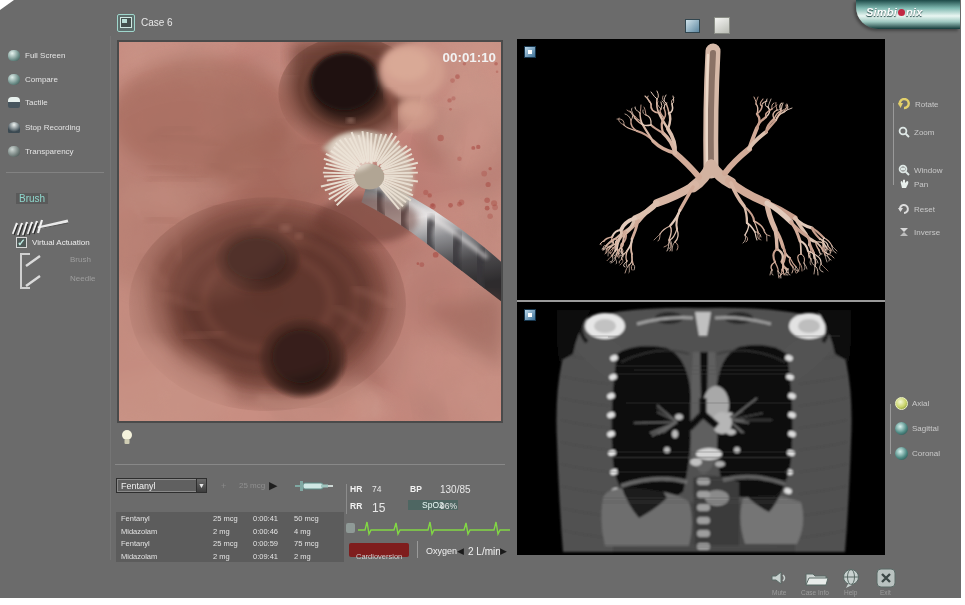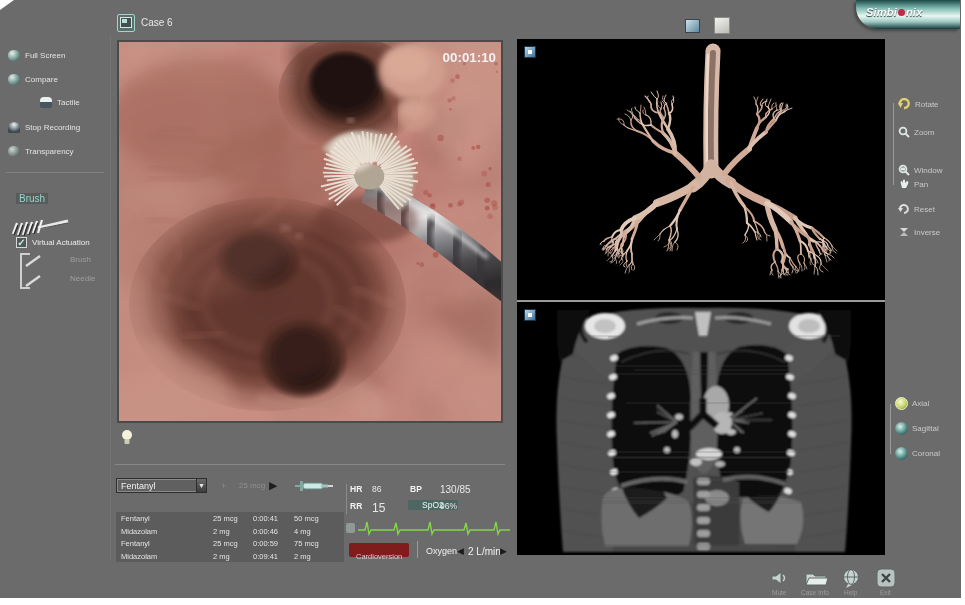--- a/index.html
+++ b/index.html
@@ -18,21 +18,21 @@
 <div class="abs" style="left:141px;top:17px;color:#e8e8e8;font-size:10px;">Case 6</div>
 
 <div class="abs" style="left:685px;top:19px;width:15px;height:14px;background:linear-gradient(135deg,#cfe2ea,#5d87a0);border:1px solid #32464f;"></div>
 <div class="abs" style="left:714px;top:17px;width:16px;height:17px;background:linear-gradient(150deg,#f4f4f2,#b9bcb4);border:1px solid #8a8d86;"></div>
 
 <div class="abs" style="left:856px;top:0;width:104px;height:29px;border-radius:0 0 0 22px;background:linear-gradient(180deg,#1d4a48 0%,#7fb8b0 28%,#e9f6f2 55%,#9fc9c1 75%,#143a39 100%);box-shadow:-2px 2px 3px rgba(0,0,0,.35);"></div>
 <div class="abs" style="left:866px;top:6px;width:92px;font-size:11px;font-weight:bold;font-style:italic;color:#fdfdfd;text-shadow:0 1px 1px #1c4341;letter-spacing:.2px;">Simbi<span style="display:inline-block;width:7px;height:7px;border-radius:50%;background:#c22743;margin:0 1px;"></span>nix</div>
 
 <div class="sideitem" style="top:50px;"><span style="width:12px;height:11px;border-radius:45% 45% 40% 40%;background:radial-gradient(circle at 35% 30%,#e6f3ef,#6e8f8a 60%,#33504c);display:inline-block;"></span>Full Screen</div>
 <div class="sideitem" style="top:74px;"><span style="width:12px;height:11px;border-radius:45%;background:radial-gradient(circle at 35% 30%,#dfeeea,#6a8b86 60%,#2f4a47);display:inline-block;"></span>Compare</div>
-<div class="sideitem" style="top:97px;margin-left:32px;"><span style="width:12px;height:11px;display:inline-block;background:linear-gradient(180deg,#e8f1ee 0 45%,#47555e 45% 100%);border-radius:4px 4px 2px 2px;"></span>Tactile</div>
+<div class="sideitem" style="top:97px;"><span style="width:12px;height:11px;display:inline-block;background:linear-gradient(180deg,#e8f1ee 0 45%,#47555e 45% 100%);border-radius:4px 4px 2px 2px;"></span>Tactile</div>
 <div class="sideitem" style="top:122px;"><span style="width:12px;height:11px;display:inline-block;border-radius:50% 50% 10% 10%;background:radial-gradient(circle at 50% 25%,#f0f4f2,#3c4a52 70%);"></span>Stop Recording</div>
 <div class="sideitem" style="top:146px;"><span style="width:12px;height:11px;border-radius:45%;background:radial-gradient(circle at 35% 30%,#cfd8d5,#707d7a 60%,#3a4543);display:inline-block;"></span>Transparency</div>
 
 <div class="abs" style="left:6px;top:172px;width:98px;height:1px;background:#565656;border-bottom:1px solid #828282;"></div>
 
 <div class="abs" style="left:16px;top:193px;color:#8fd8cd;font-size:10px;background:#5a5a5a;padding:0 3px;">Brush</div>
 
 <svg class="abs" style="left:8px;top:212px;" width="64" height="26" viewBox="0 0 64 26">
  <line x1="30" y1="16" x2="60" y2="9" stroke="#e9e9e9" stroke-width="3.2"></line>
  <line x1="30" y1="17" x2="60" y2="11" stroke="#555" stroke-width="1.2"></line>
@@ -806,21 +806,21 @@
  <div style="position:relative;height:12.5px;">
         <span style="position:absolute;left:5px;top:2px;">Midazolam</span>
         <span style="position:absolute;left:97px;top:2px;">2 mg</span>
         <span style="position:absolute;left:137px;top:2px;">0:09:41</span>
         <span style="position:absolute;left:178px;top:2px;">2 mg</span>
       </div>
 </div>
 
 <div class="abs" style="left:346px;top:484px;width:1px;height:30px;background:#8c8c8c;"></div>
 <div class="abs" style="left:350px;top:484px;color:#f2f2f2;font-size:8.5px;font-weight:bold;">HR</div>
-<div class="abs" style="left:372px;top:484px;color:#e8e8e8;font-size:8.5px;">86</div>
+<div class="abs" style="left:372px;top:484px;color:#e8e8e8;font-size:8.5px;">74</div>
 <div class="abs" style="left:410px;top:484px;color:#f2f2f2;font-size:8.5px;font-weight:bold;">BP</div>
 <div class="abs" style="left:440px;top:484px;color:#e8e8e8;font-size:10px;">130/85</div>
 <div class="abs" style="left:350px;top:501px;color:#f2f2f2;font-size:8.5px;font-weight:bold;">RR</div>
 <div class="abs" style="left:372px;top:501px;color:#e8e8e8;font-size:12px;">15</div>
 <div class="abs" style="left:408px;top:500px;color:#eafaf6;font-size:8.5px;font-weight:normal;background:#4e6662;padding:0 14px;">SpO2</div>
 <div class="abs" style="left:440px;top:501px;color:#e8e8e8;font-size:8.5px;">96%</div>
 <div class="abs" style="left:346px;top:523px;width:9px;height:10px;background:#8f9a97;border-radius:2px;"></div>
 <svg class="abs" style="left:358px;top:520px;" width="152" height="16" viewBox="0 0 152 16">
  <path d="M0 10 L7 10 L9 2 L11 14 L13 10 L36 10 L38 3 L40 14 L42 10 L70 10 L72 2 L74 14 L76 10 L106 10 L108 3 L110 14 L112 10 L136 10 L138 2 L140 14 L142 10 L152 10" fill="none" stroke="#82d844" stroke-width="1.4"></path>
 </svg>

